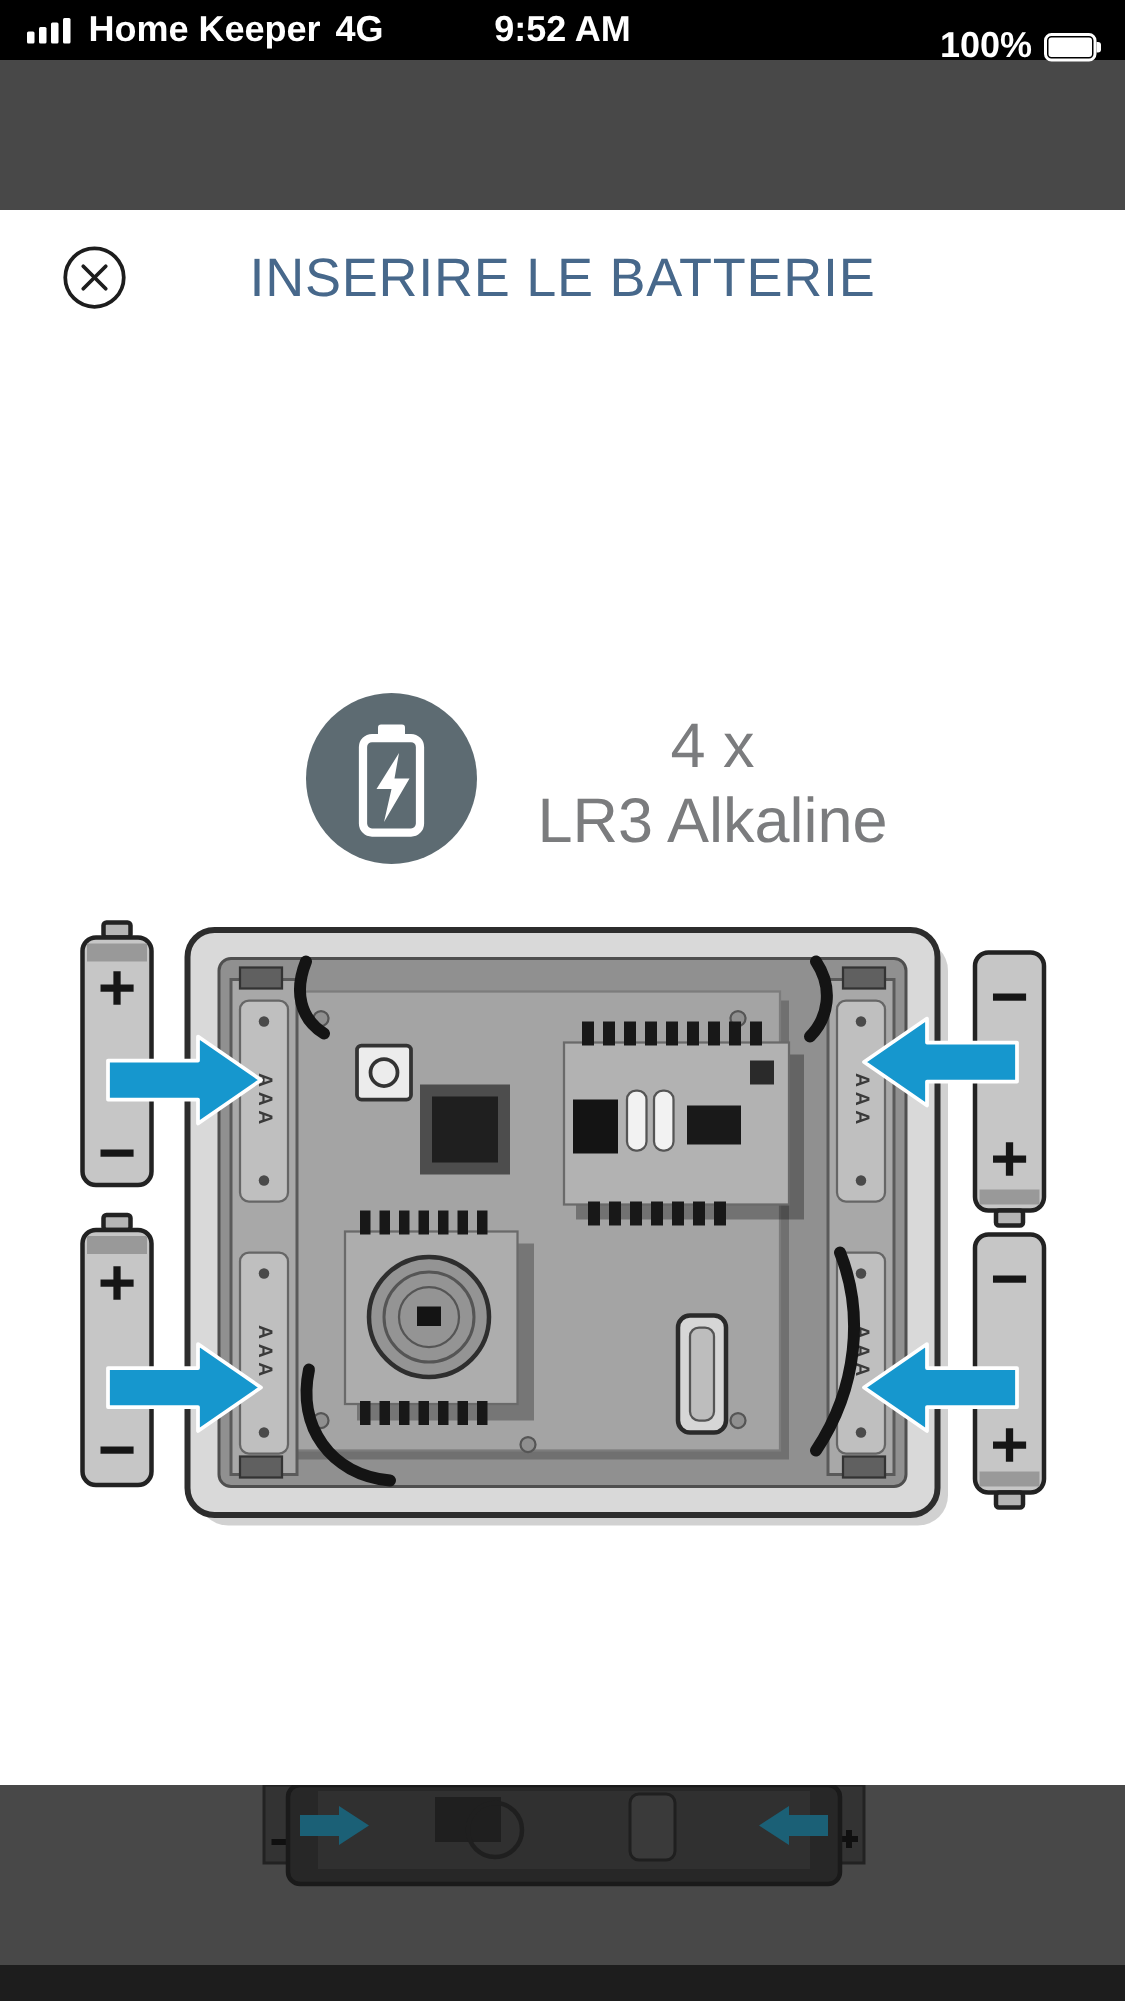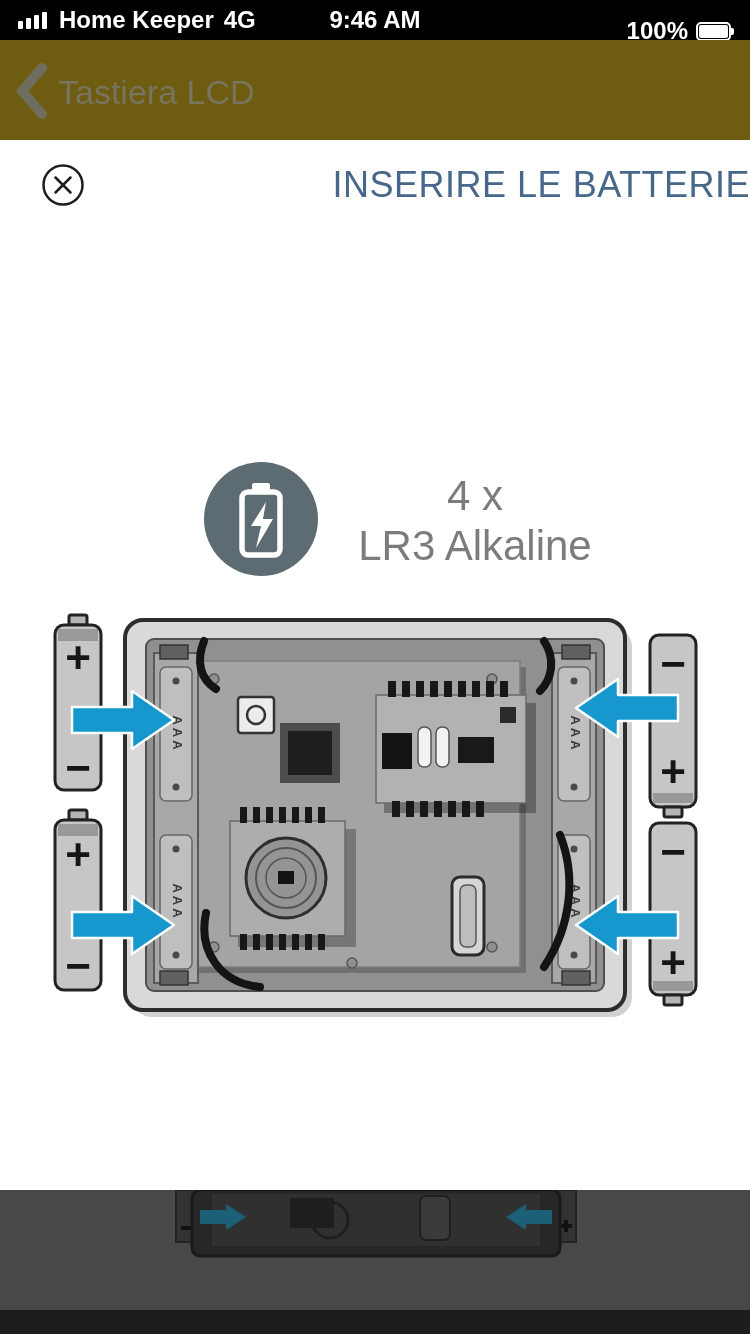--- a/index.html
+++ b/index.html
@@ -21,21 +21,21 @@
   .batt .shell{position:absolute;left:0;top:0;width:35px;height:19px;border:2px solid #fff;border-radius:5px;}
   .batt .fill{position:absolute;left:3px;top:3px;width:29px;height:13px;background:#fff;border-radius:2px;}
   .batt .nub{position:absolute;right:2px;top:6px;width:3px;height:7px;background:#fff;border-radius:0 2px 2px 0;}
   
   .nav-bar{position:absolute;top:40px;left:0;width:750px;height:100px;background:#6e5c10;}
   .back-btn{position:absolute;left:14px;top:22px;display:flex;align-items:center;gap:10px;background:none;border:none;padding:0;cursor:pointer;}
   .back-label{font-size:34px;color:#77745f;}
   
   .modal{position:absolute;top:140px;left:0;width:750px;height:1050px;background:#fff;}
   .close-btn{position:absolute;left:40px;top:22px;width:46px;height:46px;background:none;border:none;padding:0;cursor:pointer;}
-  .modal-title{position:absolute;top:24px;left:0;right:0;margin:0;text-align:right;font-size:36px;font-weight:500;letter-spacing:.5px;color:#47688b;}
+  .modal-title{position:absolute;top:24px;left:0;right:0;margin:0;text-align:center;font-size:36px;font-weight:500;letter-spacing:.5px;color:#47688b;}
   .spec-row{position:absolute;top:320px;left:0;right:0;display:flex;justify-content:center;align-items:center;gap:38px;padding-left:44px;}
   .spec-text{text-align:center;color:#7b7c7e;font-size:42px;line-height:1.18;}
   .diagram{position:absolute;top:455px;left:0;width:750px;height:430px;}
   svg text{font-family:"Liberation Sans",sans-serif;}
   .polarity{font-size:44px;font-weight:700;fill:#161616;}
   .slot-label{font-size:13px;font-weight:700;letter-spacing:3px;fill:#3a3a3a;}
   
   .dim-area{position:absolute;top:1190px;left:0;width:750px;height:144px;background:#484848;}
   .bottom-strip{position:absolute;bottom:0;left:0;width:750px;height:24px;background:#1d1d1d;}
 </style>
@@ -49,42 +49,32 @@
       <span class="signal">
           <i></i>
           <i></i>
           <i></i>
           <i></i>
         </span>
       <span>Home Keeper</span>
       <span>4G</span>
     </div>
     <div class="sb-center">
-      <span>9:46 AM</span>
+      <span>9:52 AM</span>
     </div>
     <div class="sb-right">
       <span>100%</span>
       <span class="batt">
           <span class="shell"></span>
           <span class="fill"></span>
           <span class="nub"></span>
         </span>
     </div>
   </div>
 
-  <div class="nav-bar">
-    <button class="back-btn">
-      <span>
-        <svg width="34" height="58" viewBox="0 0 34 58">
-            <polyline points="28,6 8,29 28,52" fill="none" stroke="#6f6d5d" stroke-width="10" stroke-linecap="round" stroke-linejoin="round"></polyline>
-          </svg>
-      </span>
-      <span class="back-label">Tastiera LCD</span>
-    </button>
-  </div>
 
   <div class="modal">
 
     <button class="close-btn">
       <span>
         <svg width="46" height="46" viewBox="0 0 46 46">
           <circle cx="23" cy="23" r="19.5" fill="none" stroke="#1d1d1d" stroke-width="2.5"></circle>
           <line x1="15.5" y1="15.5" x2="30.5" y2="30.5" stroke="#1d1d1d" stroke-width="2.5" stroke-linecap="round"></line>
           <line x1="30.5" y1="15.5" x2="15.5" y2="30.5" stroke="#1d1d1d" stroke-width="2.5" stroke-linecap="round"></line>
         </svg>

